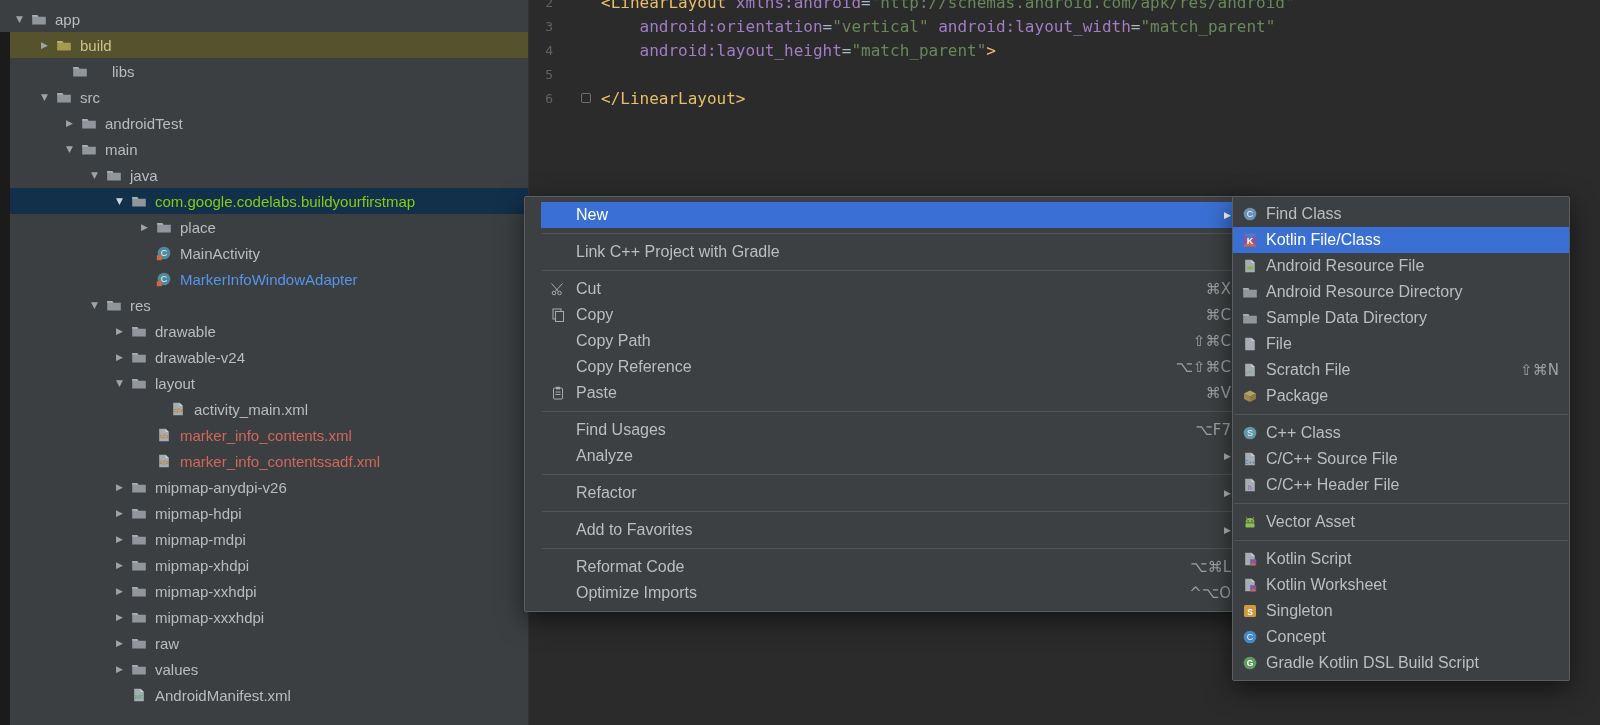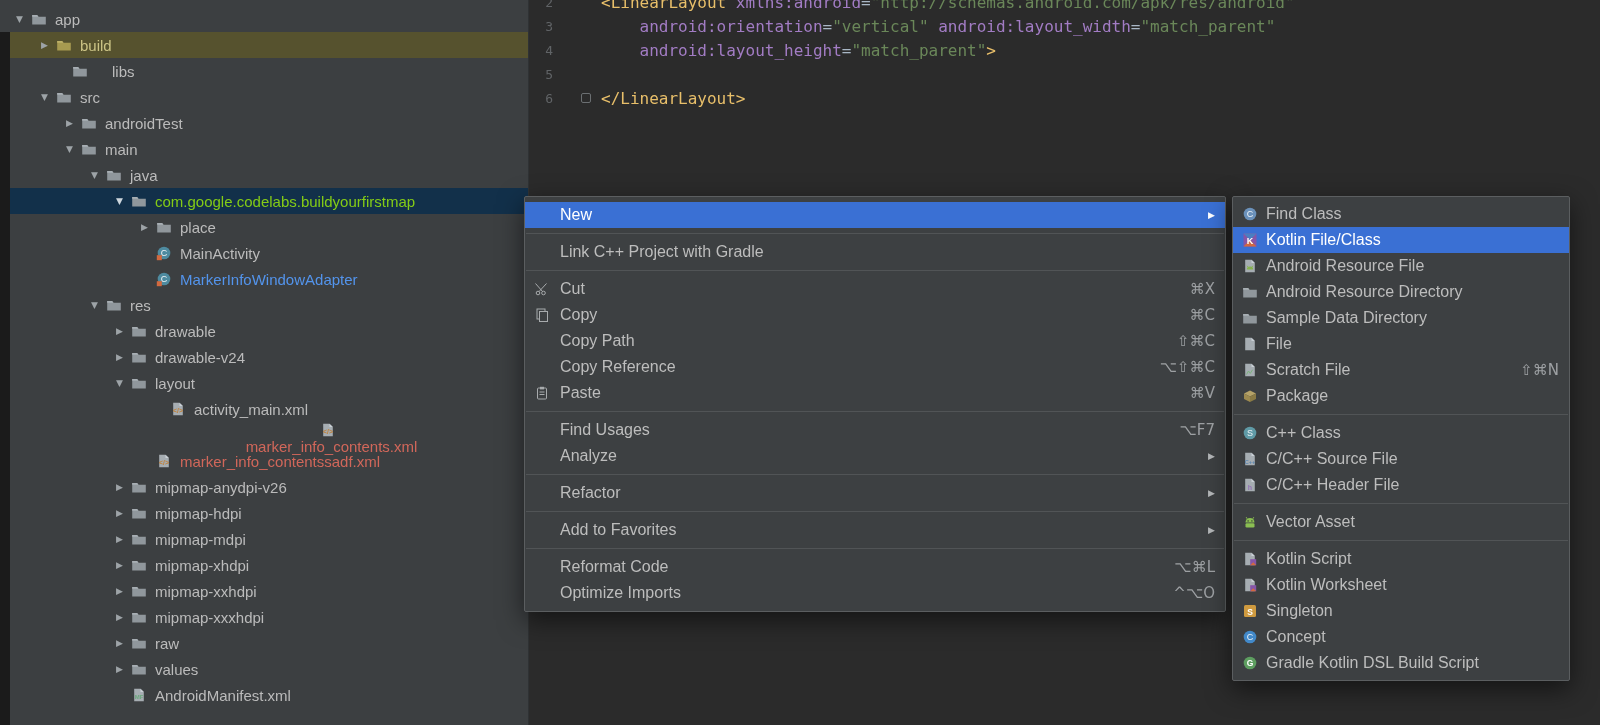--- a/index.html
+++ b/index.html
@@ -48,21 +48,21 @@
   .tk-string{color:var(--str,#6a8759);}
   .tk-plain{color:#a9b7c6;}
 
   
   .menu{
     position:absolute;background:var(--menu-bg,#3d4042);
     border:1px solid #5b5e60;border-radius:2px;
     box-shadow:0 8px 26px rgba(0,0,0,.55);
     z-index:10;font-size:16px;color:#bdbdbd;
   }
-  #context-menu{left:524px;top:196px;width:700px;padding:5px 0;}
+  #context-menu{left:524px;top:196px;width:700px;padding:5px 16px;}
   #submenu{left:1232px;top:196px;width:336px;padding:4px 0;}
   .mitem{height:26px;display:flex;align-items:center;padding:0 10px 0 9px;white-space:nowrap;}
   .mitem.sel{background:var(--menu-sel,#3a70d4);color:#ffffff;}
   .micon{width:26px;flex:none;display:flex;align-items:center;}
   #submenu .micon{width:24px;}
   .micon svg{display:block;}
   .mspace{flex:1;}
   .mshort{color:#9da0a3;margin-left:24px;font-family:"DejaVu Sans",sans-serif;font-size:15px;}
   .marrow{font-size:9px;color:#b3b6b8;margin-left:12px;font-family:"DejaVu Sans",sans-serif;}
   .mitem.sel .marrow{color:#ffffff;}
@@ -230,21 +230,21 @@
           <span class="arrow"></span>
           <span class="ticon">
             <svg width="16" height="16" viewBox="0 0 16 16" xmlns="http://www.w3.org/2000/svg">
               <path d="M3.2 1.8h6.3l3.3 3.3v9.1H3.2z" fill="#a6adb2"></path>
               <path d="M9.5 1.8l3.3 3.3H9.5z" fill="#c9d0d5"></path>
               <text x="8" y="12.4" text-anchor="middle" font-size="6.8" font-weight="bold" font-family="Liberation Sans,sans-serif" fill="#c08038">&lt;/&gt;</text>
             </svg>
           </span>
           <span class="tlabel">activity_main.xml</span>
         </div>
-        <div class="trow unversioned" style="padding-left: 133px; flex-direction: column;">
+        <div class="trow unversioned" style="padding-left: 133px;">
           <span class="arrow"></span>
           <span class="ticon">
             <svg width="16" height="16" viewBox="0 0 16 16" xmlns="http://www.w3.org/2000/svg">
               <path d="M3.2 1.8h6.3l3.3 3.3v9.1H3.2z" fill="#a6adb2"></path>
               <path d="M9.5 1.8l3.3 3.3H9.5z" fill="#c9d0d5"></path>
               <text x="8" y="12.4" text-anchor="middle" font-size="6.8" font-weight="bold" font-family="Liberation Sans,sans-serif" fill="#c08038">&lt;/&gt;</text>
             </svg>
           </span>
           <span class="tlabel">marker_info_contents.xml</span>
         </div>

